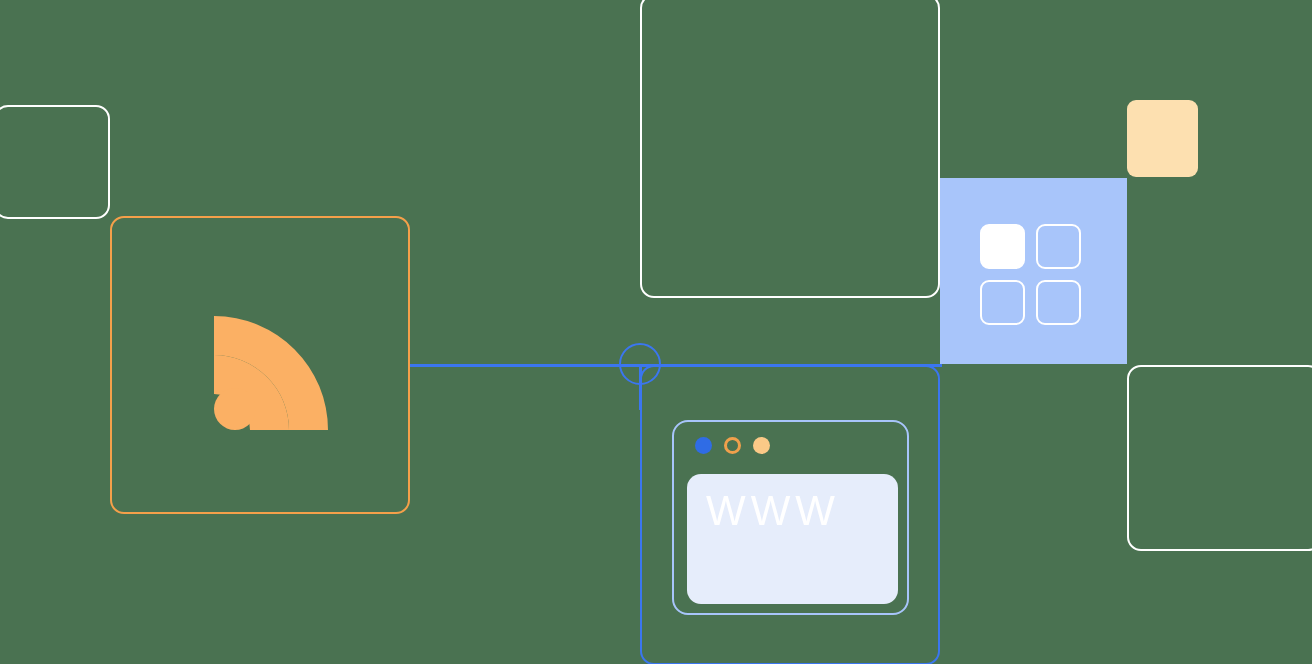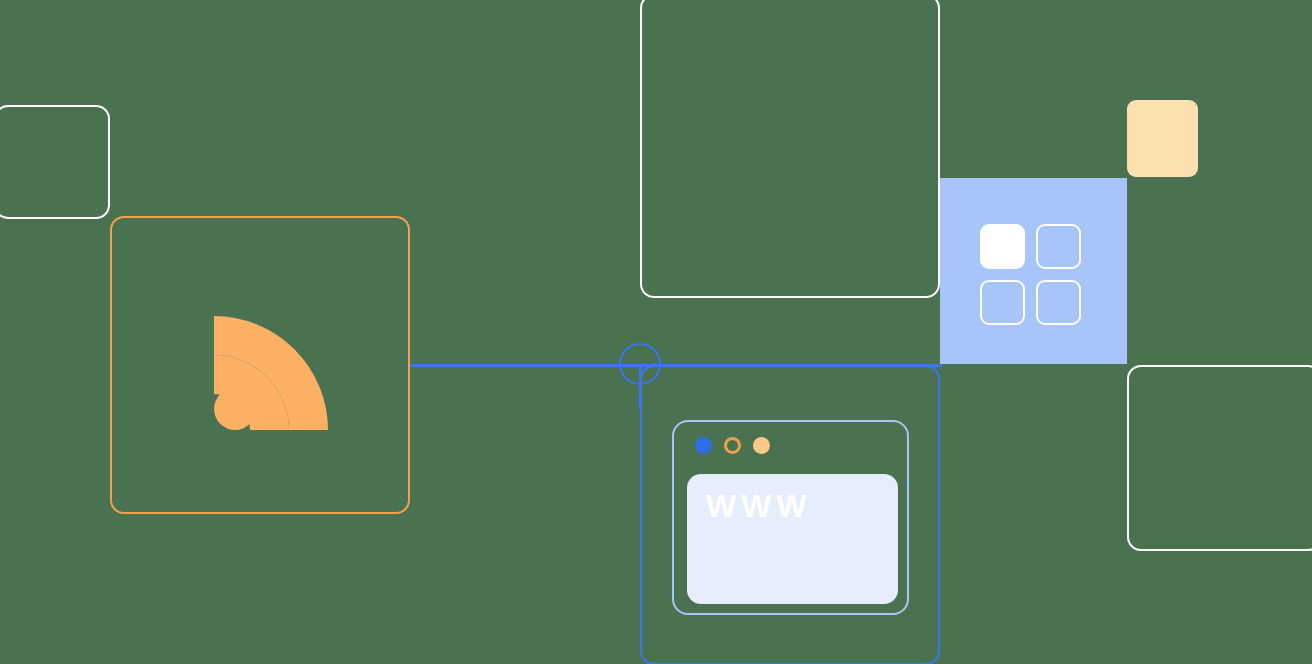--- a/index.html
+++ b/index.html
@@ -184,22 +184,22 @@
     height: 130px;
     background: #e6edfb;
     border-radius: 14px;
   }
   #browser-panel-text {
     position: absolute;
     left: 19px;
     top: 16px;
     color: #ffffff;
     font-family: "Liberation Sans", sans-serif;
-    font-size: 32px;
-    font-weight: 700;
+    font-size: 42px;
+    font-weight: 400;
     letter-spacing: 5px;
     line-height: 1;
     white-space: nowrap;
   }
 </style>
 </head>
 <body>
 
 <div id="stage">
 

